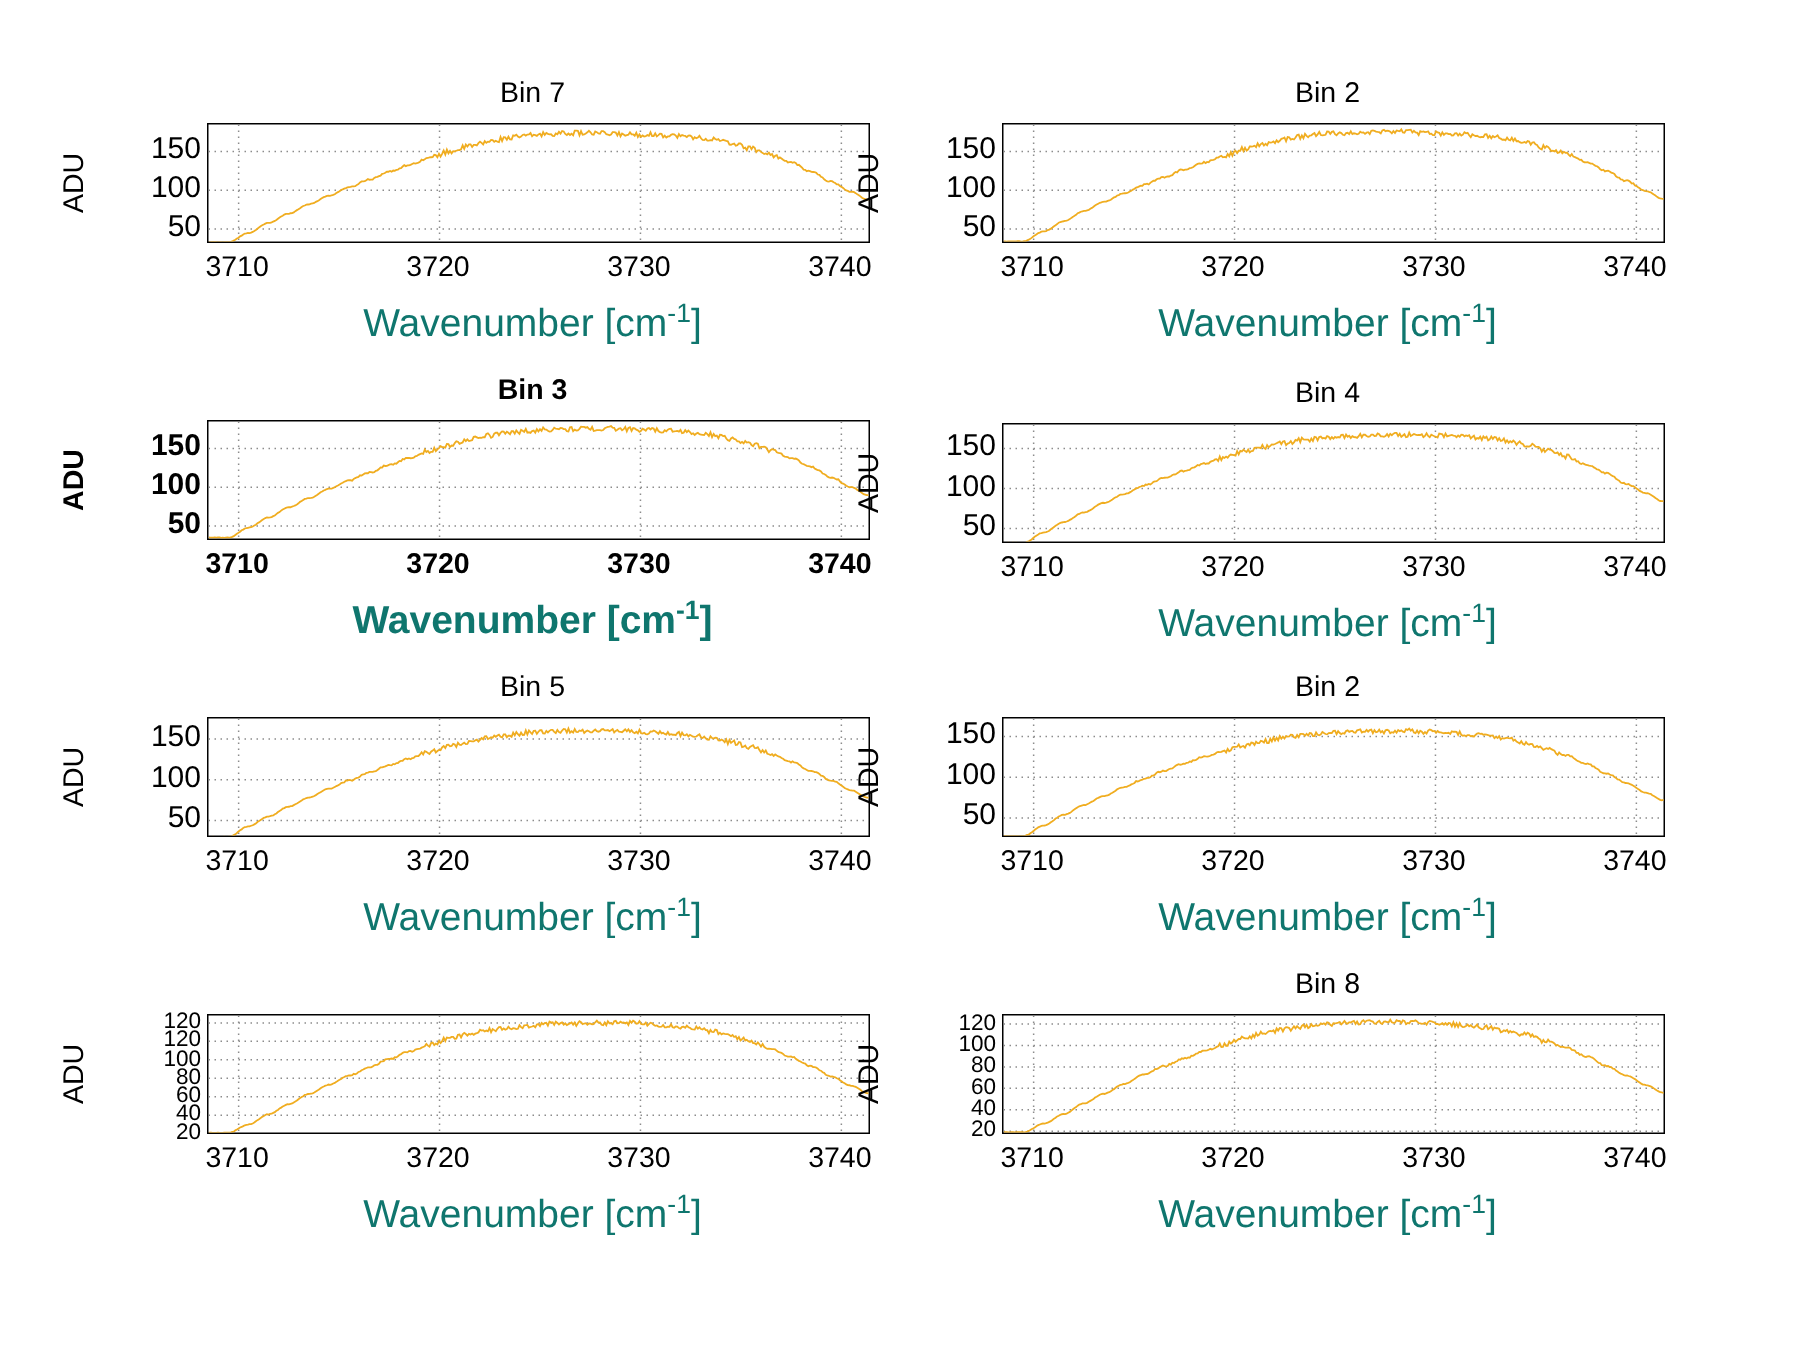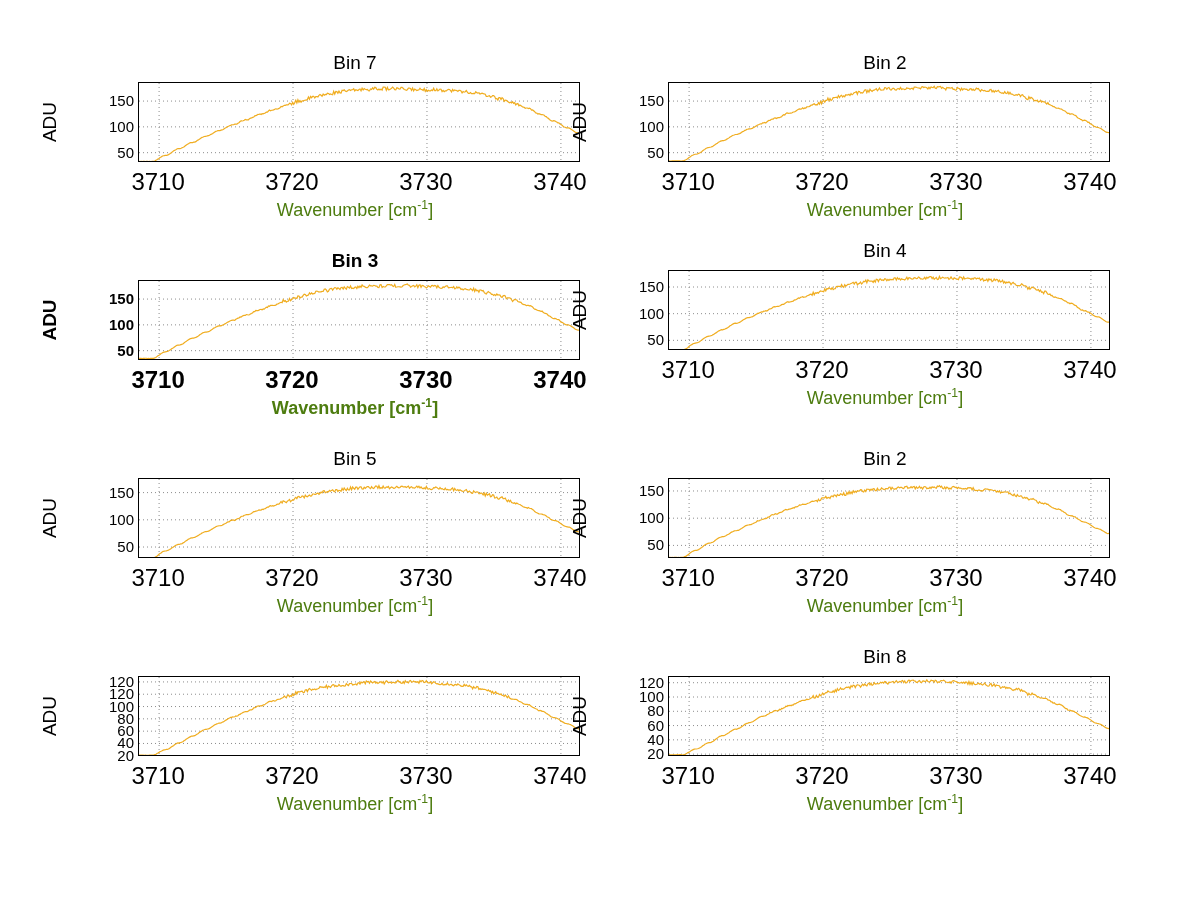--- a/index.html
+++ b/index.html
@@ -44,38 +44,38 @@
     position: absolute;
     font-size: 19px;
     color: #000;
     transform-origin: 50% 50%;
     transform: rotate(-90deg);
     white-space: nowrap;
     text-align: center;
   }
   .xlabel {
     position: absolute;
-    font-size: 18px;
-    color: #4d7c0f;
+    font-size: 26px;
+    color: #0f766e;
     text-align: center;
     white-space: nowrap;
     width: 100%;
     left: 0;
   }
   .xtick {
     position: absolute;
-    font-size: 24px;
+    font-size: 19px;
     color: #000;
     text-align: center;
     white-space: nowrap;
     transform: translateX(-50%);
   }
   .ytick {
     position: absolute;
-    font-size: 15px;
+    font-size: 20px;
     color: #000;
     text-align: right;
     white-space: nowrap;
     transform: translateY(-50%);
   }
   .ytick.small {
     font-size: 15px;
   }
   svg.curve {
     position: absolute;
@@ -158,21 +158,21 @@
       <div class="ytick" style="left: -32px; width: 46px; top: 99.6774px;">50</div>
       <div class="ytick" style="left: -32px; width: 46px; top: 73.871px;">100</div>
       <div class="ytick" style="left: -32px; width: 46px; top: 48.0645px;">150</div>
       <div class="xtick" style="left: 38.0909px; top: 116px;">3710</div>
       <div class="xtick" style="left: 172.03px; top: 116px;">3720</div>
       <div class="xtick" style="left: 305.97px; top: 116px;">3730</div>
       <div class="xtick" style="left: 439.909px; top: 116px;">3740</div>
       <div class="ylabel" style="width: 80px; left: -110px; top: 59px;">ADU</div>
       <div class="xlabel" style="top: 148px;"><span>Wavenumber [cm</span><sup>-1</sup><span>]</span></div>
     </div>
-    <div class="panel" style="left: 650px; top: 240px; width: 470px; height: 185px;">
+    <div class="panel" style="left: 650px; top: 252px; width: 470px; height: 185px;">
       <div class="panel-title">Bin 4</div>
       <div class="plot-area" style="left: 18px; top: 30px; width: 442px; height: 80px;">
         <svg class="curve" width="442" height="80">
           <line x1="20.09090909090909" x2="20.09090909090909" y1="0" y2="80" stroke="#8c8c8c" stroke-width="1" stroke-dasharray="1,3"></line>
           <line x1="154.03030303030303" x2="154.03030303030303" y1="0" y2="80" stroke="#8c8c8c" stroke-width="1" stroke-dasharray="1,3"></line>
           <line x1="287.96969696969694" x2="287.96969696969694" y1="0" y2="80" stroke="#8c8c8c" stroke-width="1" stroke-dasharray="1,3"></line>
           <line x1="421.90909090909093" x2="421.90909090909093" y1="0" y2="80" stroke="#8c8c8c" stroke-width="1" stroke-dasharray="1,3"></line>
           <line y1="69.33333333333333" y2="69.33333333333333" x1="0" x2="442" stroke="#8c8c8c" stroke-width="1" stroke-dasharray="1,3"></line>
           <line y1="42.666666666666664" y2="42.666666666666664" x1="0" x2="442" stroke="#8c8c8c" stroke-width="1" stroke-dasharray="1,3"></line>
           <line y1="16" y2="16" x1="0" x2="442" stroke="#8c8c8c" stroke-width="1" stroke-dasharray="1,3"></line>

